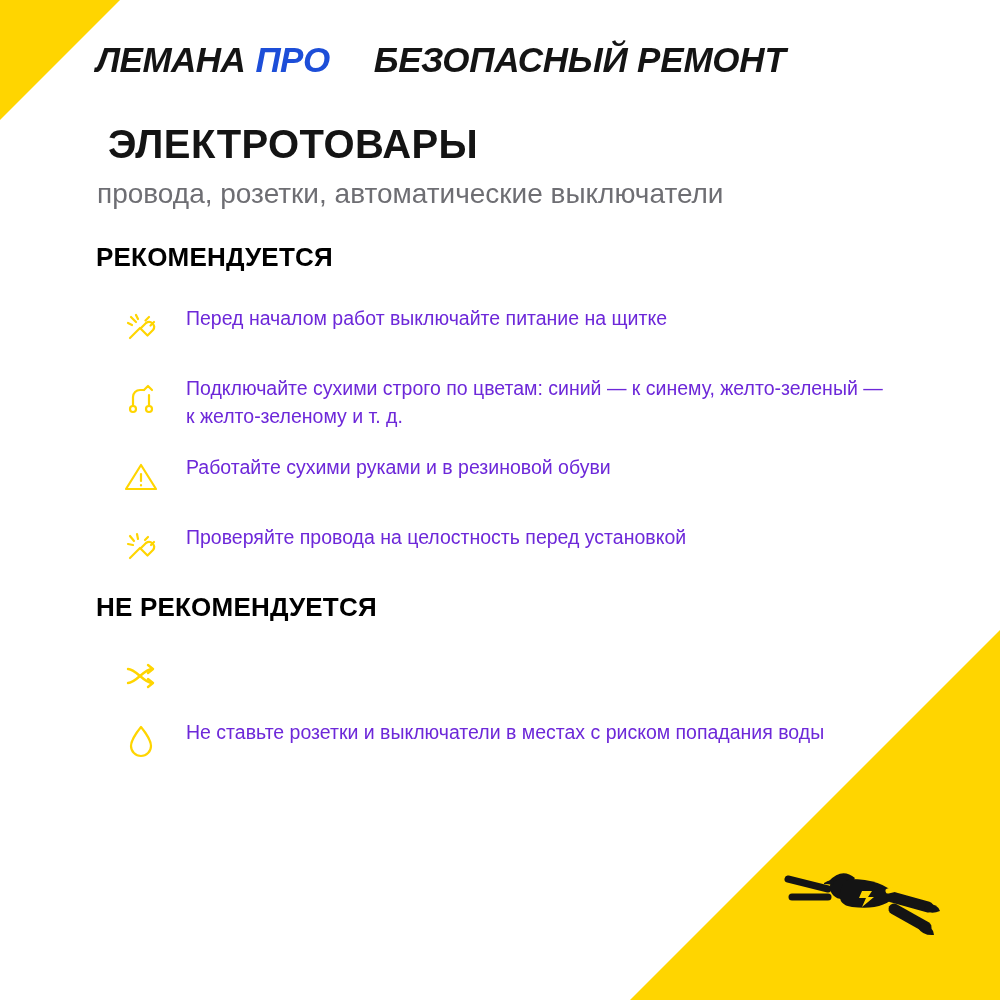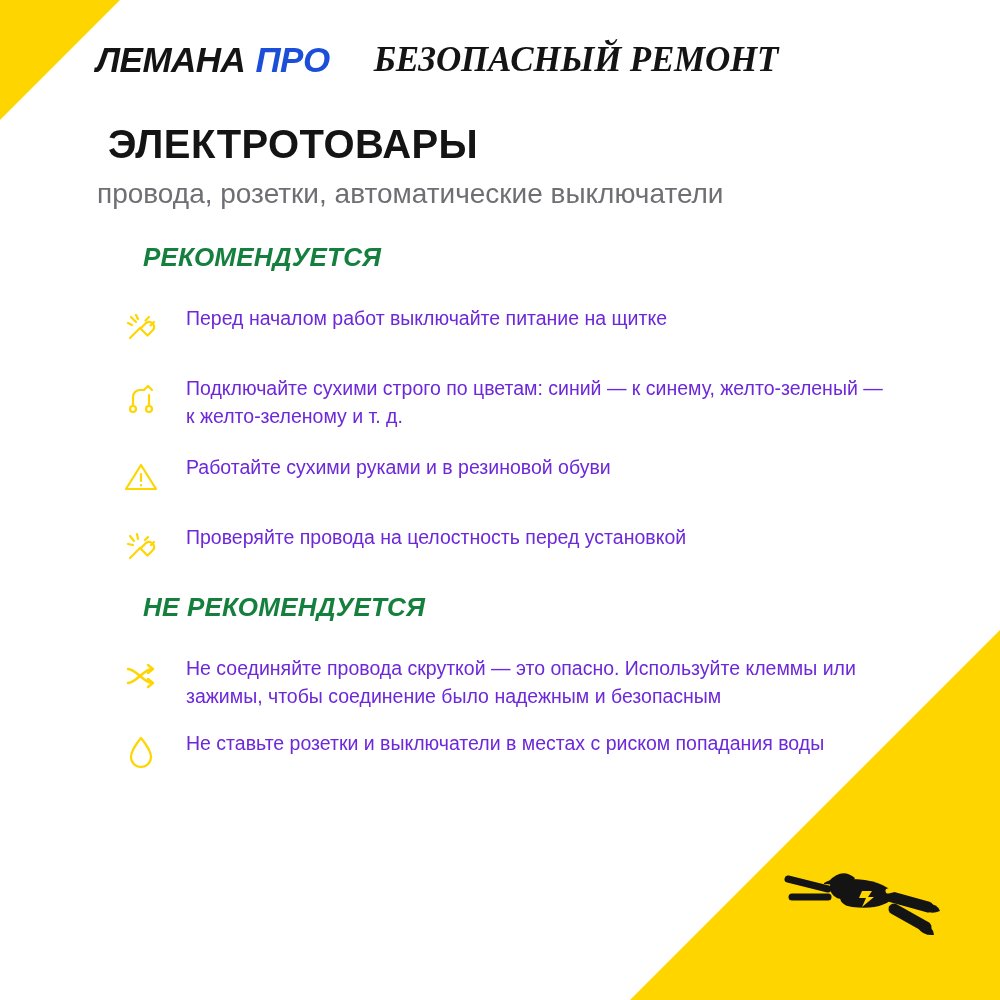--- a/index.html
+++ b/index.html
@@ -55,21 +55,20 @@
   }
   .logo-main { color: #141414; }
   .logo-accent { color: #1d4ed8; }
 
   .header-title {
     font-style: italic;
     font-weight: 700;
     font-size: 35px;
     color: #141414;
     letter-spacing: -0.2px;
-    font-family: Liberation Serif, serif;
   }
 
   
   .page-title {
     position: absolute;
     top: 122px; left: 108px;
     font-weight: 700;
     font-size: 40px;
     color: #141414;
     letter-spacing: 0.4px;
@@ -84,27 +83,25 @@
   
   .section {
     position: absolute;
     left: 96px;
     width: 830px;
   }
   .section-recommended { top: 242px; }
   .section-not-recommended { top: 592px; }
 
   .section-title {
-    font-style: italic;
     font-weight: 700;
     font-size: 26px;
-    color: #15803d;
+    color: #000000;
     letter-spacing: 0.2px;
     margin-bottom: 30px;
-    margin-left: 47px;
   }
 
   .item {
     display: flex;
     align-items: flex-start;
     gap: 0;
     margin-bottom: 22px;
   }
   .item-icon {
     flex: 0 0 90px;
@@ -216,21 +213,20 @@
 
     <div class="item">
       <div class="item-icon">
         <svg width="46" height="46" viewBox="0 0 46 46" fill="none" stroke="#FFD500" stroke-width="2.4" stroke-linecap="round" stroke-linejoin="round">
           <path d="M10 16 C18 16 26 30 34 30"></path>
           <path d="M10 30 C18 30 26 16 34 16"></path>
           <path d="M30 12 l5 4 -5 4"></path>
           <path d="M30 26 l5 4 -5 4"></path>
         </svg>
       </div>
-      <div class="item-text">Не соединяйте провода скруткой — это опасно. Используйте клеммы или зажимы, чтобы соединение было надежным и безопасным</div>
     </div>
 
     <div class="item">
       <div class="item-icon">
         <svg width="46" height="46" viewBox="0 0 46 46" fill="none" stroke="#FFD500" stroke-width="2.2" stroke-linecap="round" stroke-linejoin="round">
           <path d="M23 10 C23 10 33 22 33 29 a10 10 0 0 1 -20 0 C13 22 23 10 23 10 Z"></path>
         </svg>
       </div>
       <div class="item-text">Не ставьте розетки и выключатели в местах с риском попадания воды</div>
     </div>

